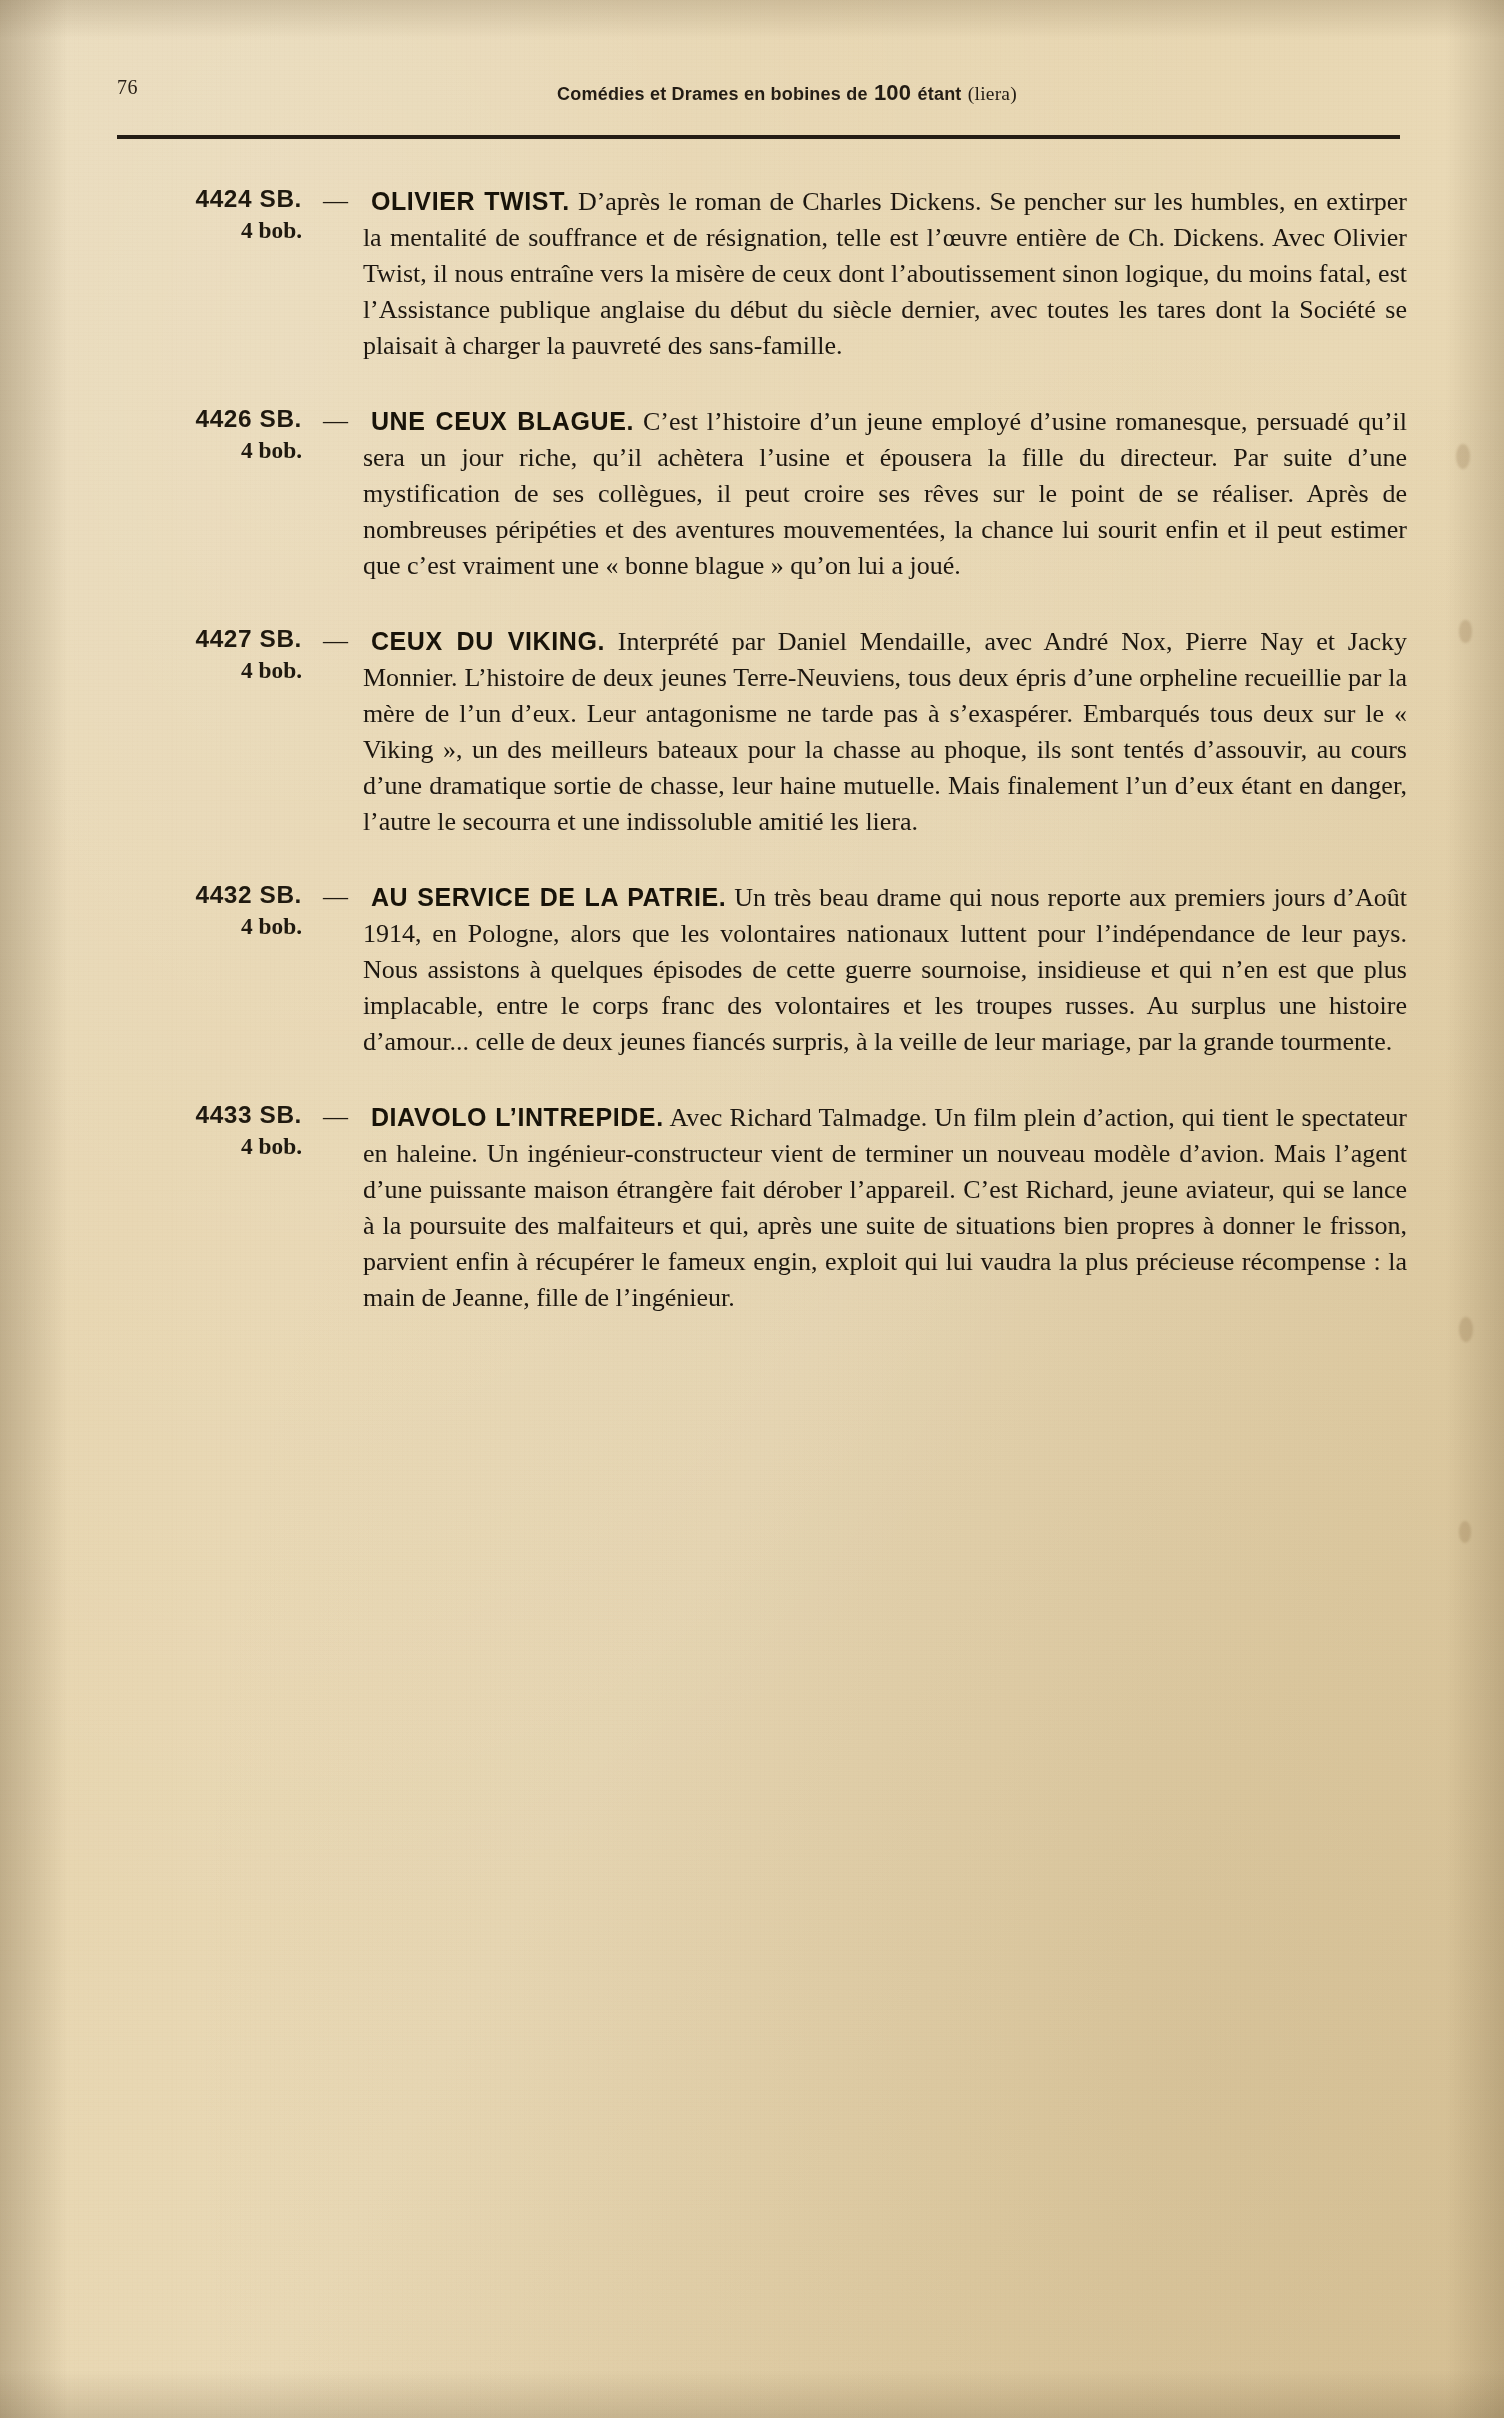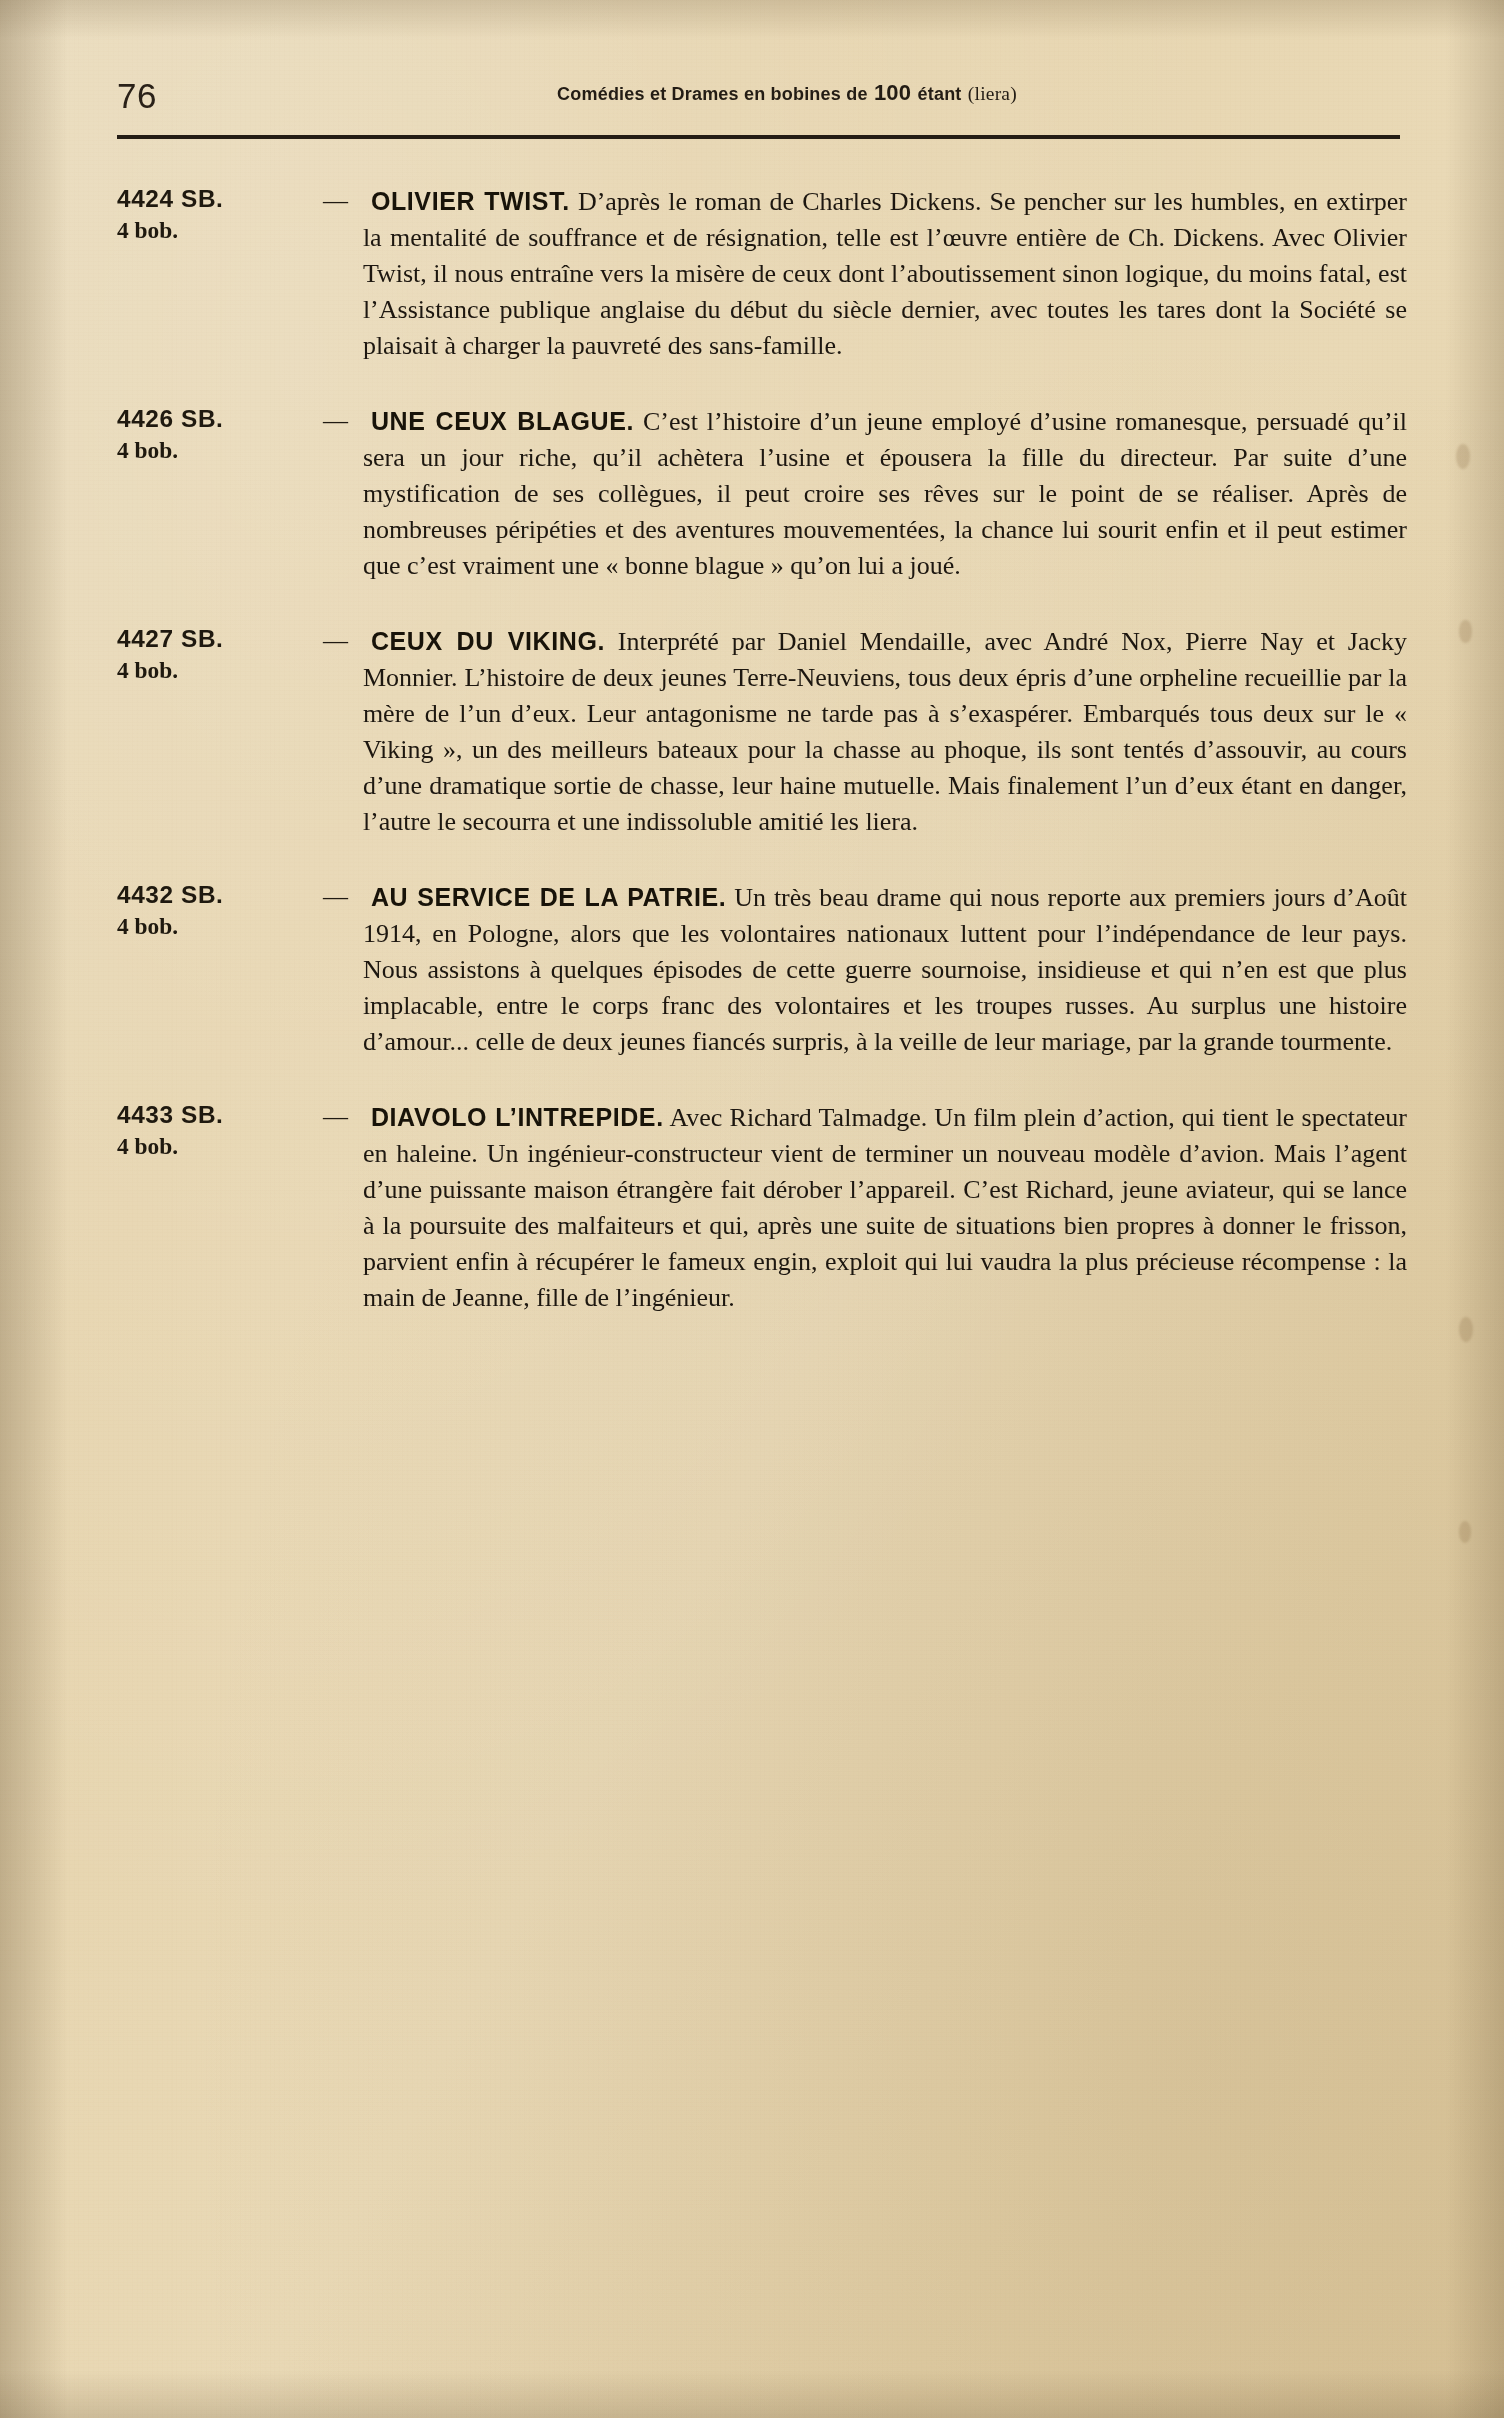--- a/index.html
+++ b/index.html
@@ -61,22 +61,22 @@
     position: absolute;
     left: 117px;
     right: 107px;
     top: 76px;
     height: 45px;
   }
   .folio {
     position: absolute;
     left: 0;
     top: 0;
-    font-family: Liberation Sans, sans-serif;
-    font-size: 35px;
+    font-family: Liberation Serif, serif;
+    font-size: 20px;
     color: #2a2118;
     letter-spacing: 0.5px;
   }
   .running-title {
     position: absolute;
     left: 0;
     right: 0;
     top: 3.9px;
     text-align: center;
     font-family: "Liberation Sans", sans-serif;
@@ -112,20 +112,21 @@
     top: 183px;
   }
   .entry {
     display: flex;
     align-items: flex-start;
     margin-bottom: 39px;
   }
   .ref {
     width: 185px;
     flex: 0 0 185px;
+    text-align: right;
     padding-top: 2px;
     padding-right: 5.9px;
   }
   .ref .code {
     font-family: "Liberation Sans", sans-serif;
     font-weight: bold;
     font-size: 24.4px;
     color: #1f190f;
     letter-spacing: 0.6px;
     display: block;

